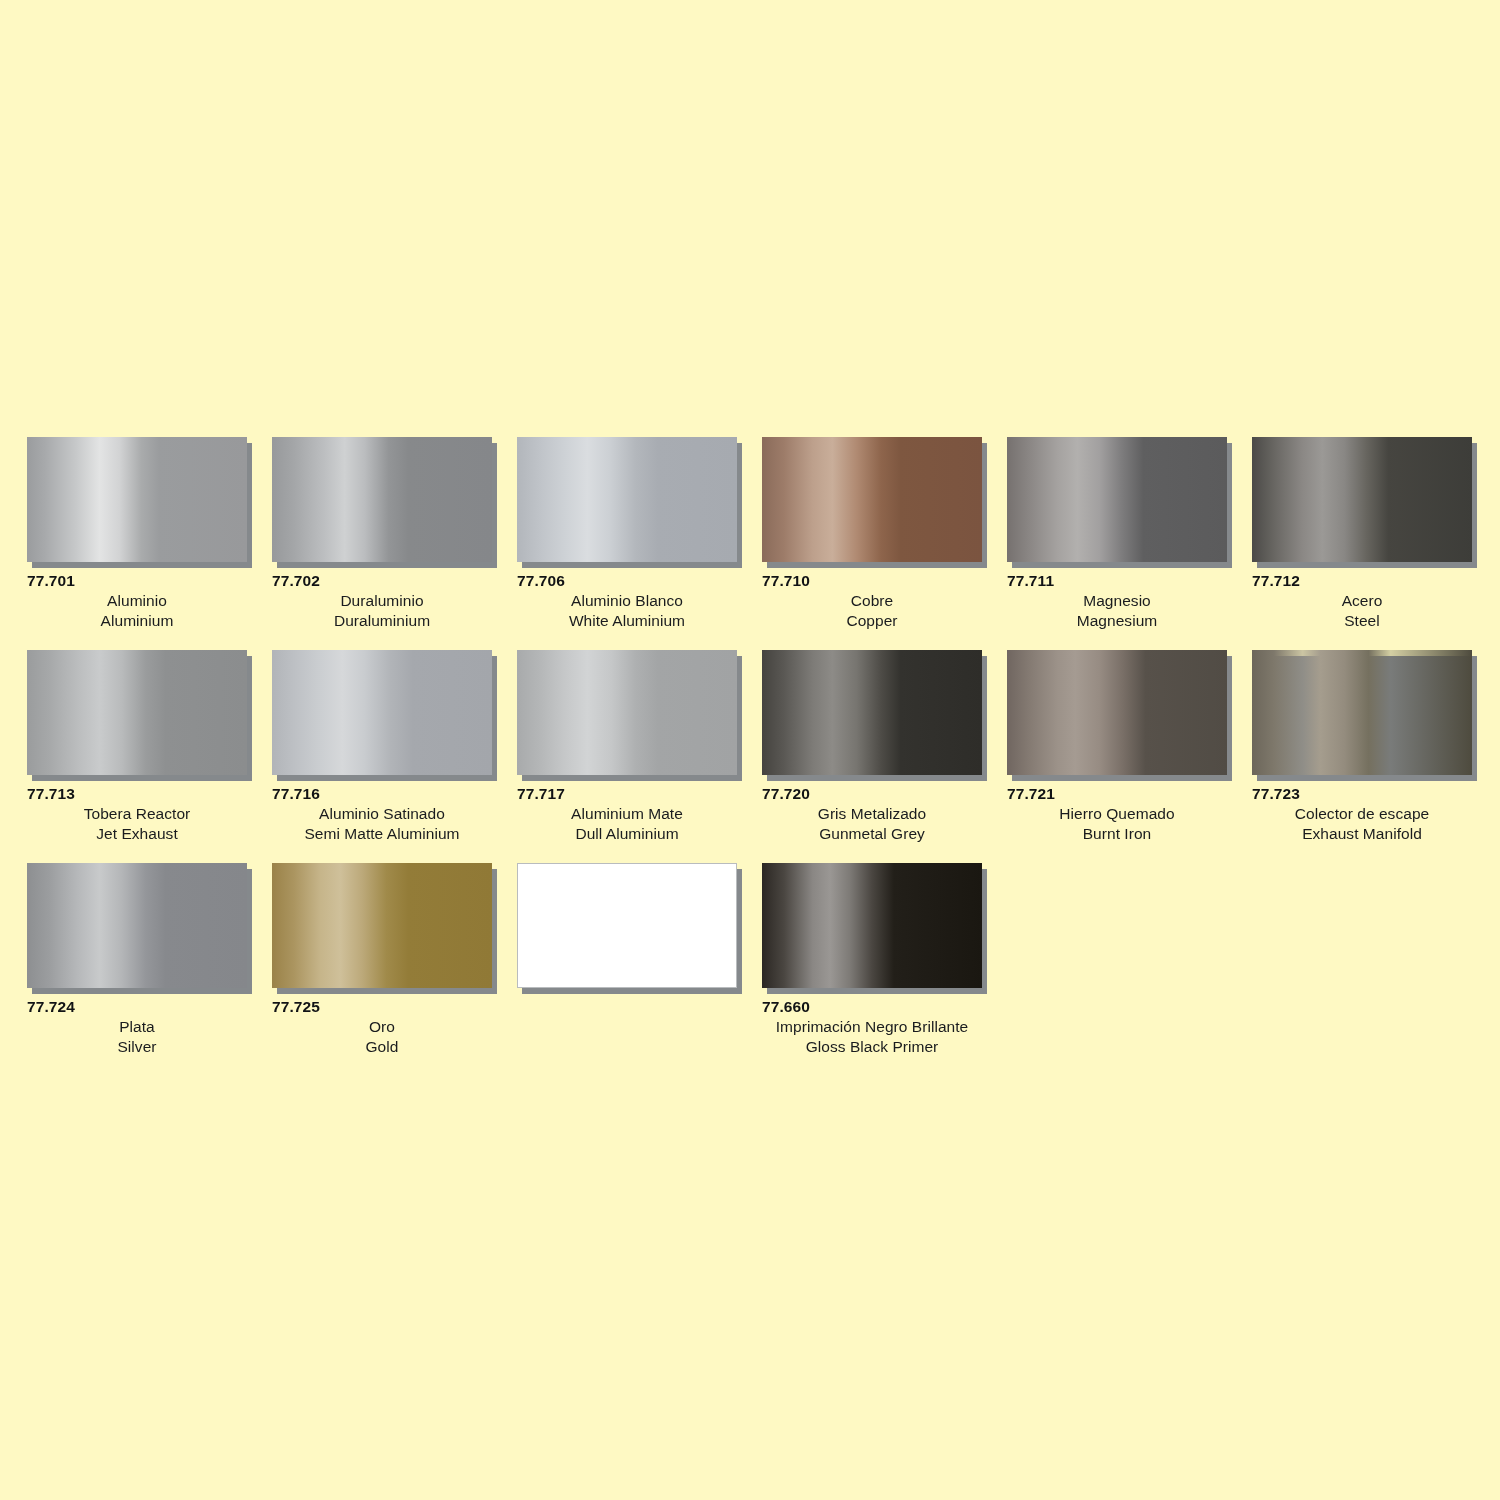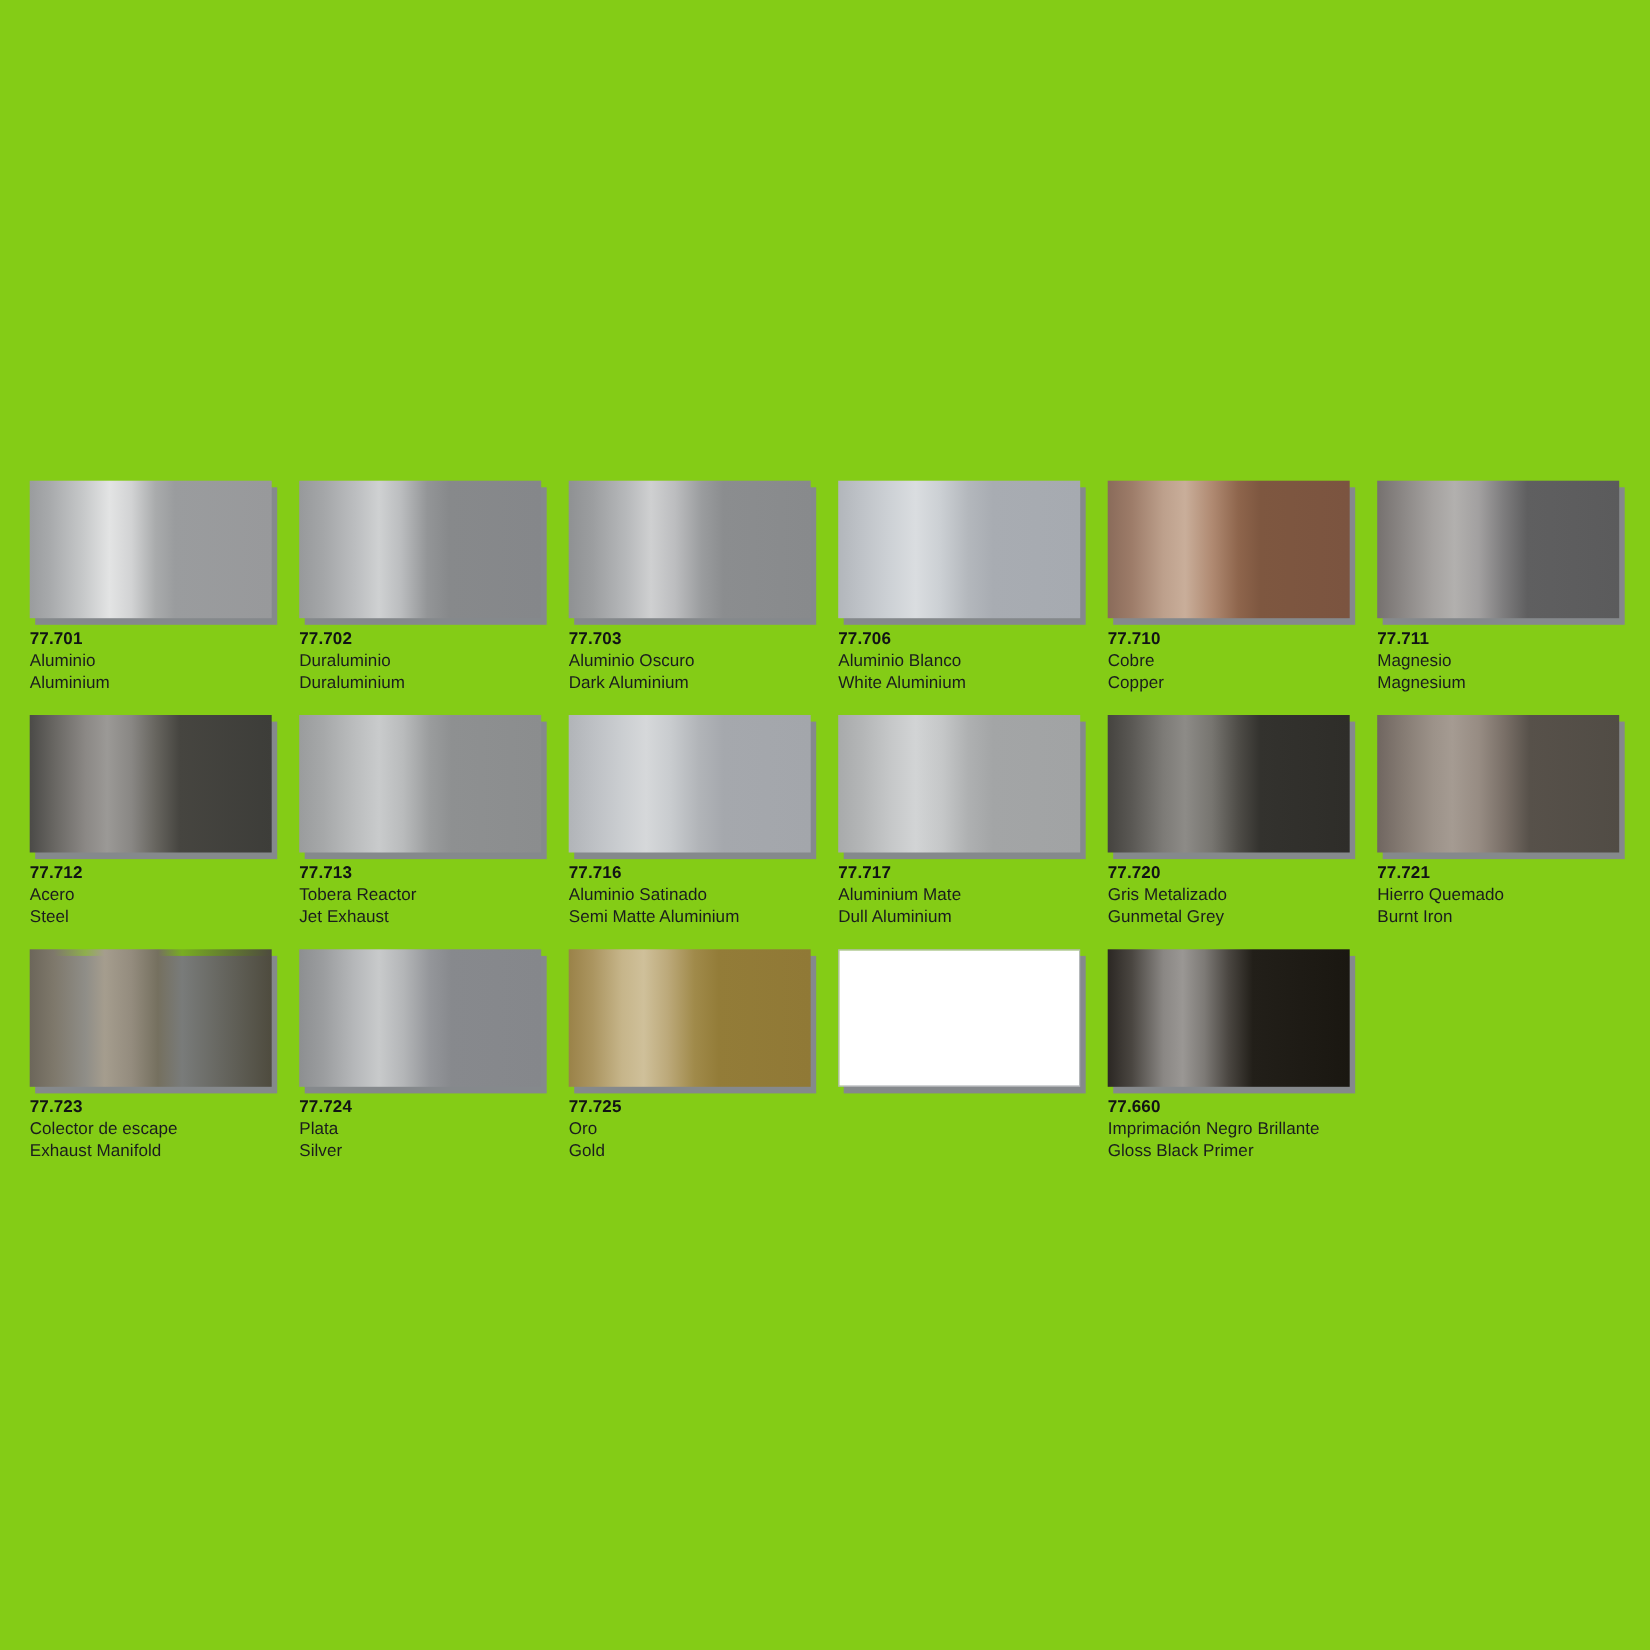--- a/index.html
+++ b/index.html
@@ -10,21 +10,21 @@
   body {
     width: 1500px;
     height: 1500px;
     font-family: "Liberation Sans", sans-serif;
     -webkit-font-smoothing: antialiased;
   }
   #sheet {
     position: relative;
     width: 1500px;
     height: 1500px;
-    background: #84cc16;
+    background: #fef9c3;
     overflow: hidden;
   }
   #grid {
     position: absolute;
     left: 27px;
     top: 437px;
     width: 1450px;
     display: grid;
     grid-template-columns: repeat(6, 220px);
     column-gap: 25px;
@@ -69,20 +69,21 @@
     line-height: 20px;
     white-space: nowrap;
   }
   .name-es, .name-en {
     font-size: 15.5px;
     font-weight: normal;
     color: #1a1c1e;
     line-height: 20px;
     white-space: nowrap;
     letter-spacing: 0.05px;
+    text-align: center;
   }
 </style>
 </head>
 <body>
 
 <div id="sheet">
   <div id="grid">
       <div class="swatch-card">
         <div class="chip-wrap">
           <div class="chip-shadow"></div>
@@ -101,31 +102,20 @@
         </div>
         <div class="labels">
           <div class="code">77.702</div>
           <div class="name-es">Duraluminio</div>
           <div class="name-en">Duraluminium</div>
         </div>
       </div>
       <div class="swatch-card">
         <div class="chip-wrap">
           <div class="chip-shadow"></div>
-          <div class="chip" style="background-image: linear-gradient(to right, rgb(143, 145, 147) 0%, rgb(156, 158, 160) 10%, rgb(183, 185, 187) 24%, rgb(207, 208, 209) 34%, rgb(188, 189, 191) 44%, rgb(154, 156, 158) 55%, rgb(139, 141, 143) 64%, rgb(136, 138, 140) 100%);"></div>
-        </div>
-        <div class="labels">
-          <div class="code">77.703</div>
-          <div class="name-es">Aluminio Oscuro</div>
-          <div class="name-en">Dark Aluminium</div>
-        </div>
-      </div>
-      <div class="swatch-card">
-        <div class="chip-wrap">
-          <div class="chip-shadow"></div>
           <div class="chip" style="background-image: linear-gradient(to right, rgb(178, 182, 187) 0%, rgb(191, 195, 200) 10%, rgb(206, 210, 214) 22%, rgb(218, 221, 224) 32%, rgb(204, 208, 212) 42%, rgb(179, 183, 188) 54%, rgb(168, 172, 178) 64%, rgb(166, 170, 176) 100%);"></div>
         </div>
         <div class="labels">
           <div class="code">77.706</div>
           <div class="name-es">Aluminio Blanco</div>
           <div class="name-en">White Aluminium</div>
         </div>
       </div>
       <div class="swatch-card">
         <div class="chip-wrap">

